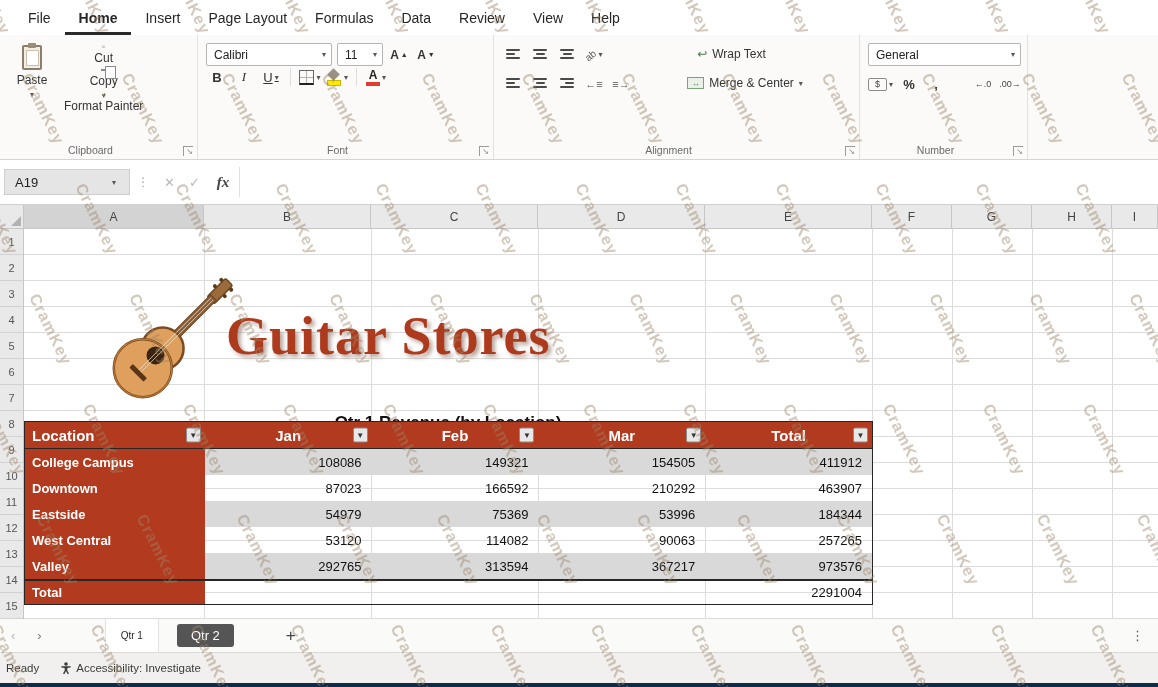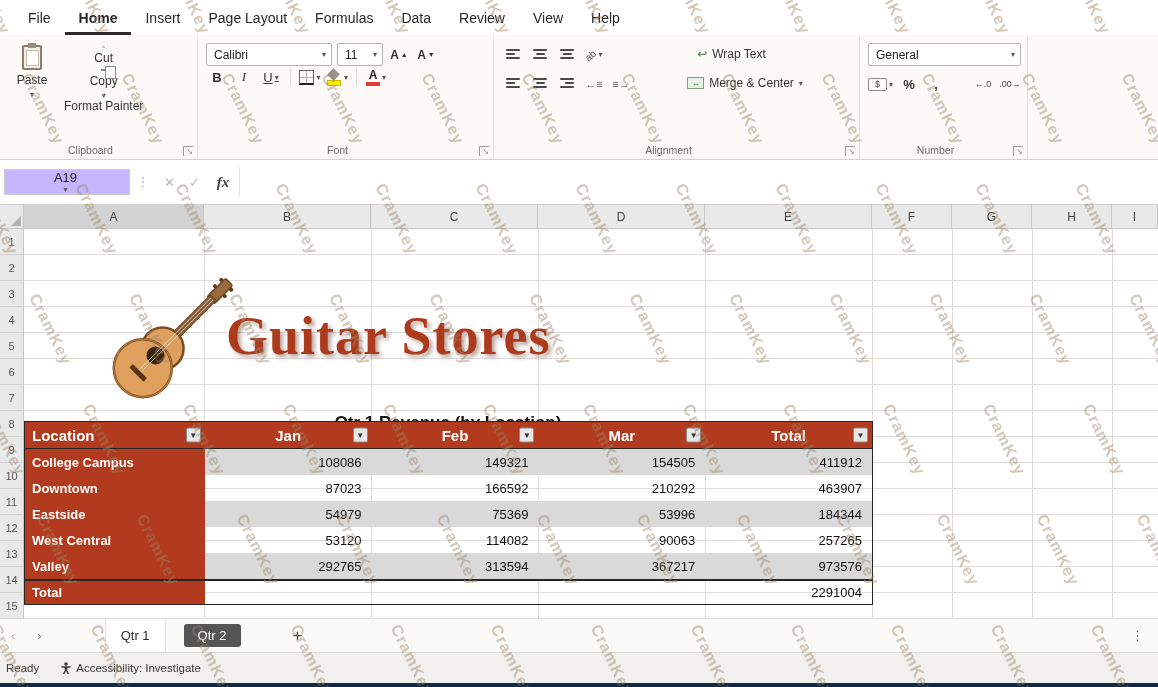--- a/index.html
+++ b/index.html
@@ -68,21 +68,21 @@
 
   .g-styles { flex:1; display:flex; flex-direction:column; align-items:flex-start; gap:4px; padding-left:12px; overflow:hidden; border-right:none; }
   .cf-ico { width:28px; height:26px; display:grid; grid-template-columns:1fr 1fr; grid-template-rows:1fr 1fr 1fr; gap:1px; border:1px solid #c9c7c5; background:#fff; }
   .cf-ico b:nth-child(1), .cf-ico b:nth-child(2) { background:#F4B183; }
   .cf-ico b:nth-child(3) { background:#E06666; } .cf-ico b:nth-child(4) { background:#fff; }
   .cf-ico b:nth-child(5) { background:#9DC3E6; } .cf-ico b:nth-child(6) { background:#9DC3E6; }
   .cf-label { font-size:12px; color:#333; width:78px; line-height:1.25; }
 
   
   .fbar { position:absolute; top:160px; left:0; right:0; height:45px; background:#fff; border-bottom:1px solid #D2D0CE; display:flex; align-items:center; padding:0 0 0 4px; }
-  .namebox { width:126px; height:26px; border:1px solid #D0CECC; display:flex; align-items:center; justify-content:space-between; padding:0 13px 0 10px; font-size:13px; color:#222; background:#c4b5fd;flex-direction:column; }
+  .namebox { width:126px; height:26px; border:1px solid #D0CECC; display:flex; align-items:center; justify-content:space-between; padding:0 13px 0 10px; font-size:13px; color:#222; background:#e5e5e5; }
   .fdots { color:#9a9a9a; padding:0 7px; font-size:12px; letter-spacing:1px; }
   .fgray { color:#b8b8b8; font-size:13px; padding:0 7px; }
   .ffx { font-family:"Liberation Serif",serif; font-style:italic; font-weight:bold; color:#444; font-size:15px; padding:0 10px; }
   .finput { flex:1; align-self:stretch; margin:7px 0; border-left:1px solid #E2E0DE; }
 
   
   .corner { position:absolute; top:205px; left:0; width:24px; height:24px; background:#E9E9E9; border-right:1px solid #C6C6C6; border-bottom:1px solid #C6C6C6; }
   .corner::after { content:""; position:absolute; right:2px; bottom:2px; border-style:solid; border-width:0 0 10px 10px; border-color:transparent transparent #B2B2B2 transparent; }
   .colheads { position:absolute; top:205px; left:24px; right:0; height:24px; display:flex; background:#E9E9E9; border-bottom:1px solid #C6C6C6; }
   .ch { border-right:1px solid #C6C6C6; font-size:12px; color:#444; display:flex; align-items:center; justify-content:center; }
@@ -109,21 +109,21 @@
   .td { font-size:13px; display:flex; align-items:center; }
   .td.loc { background:#B23A1E; color:#fff; font-weight:bold; padding-left:7px; }
   .td.num { justify-content:flex-end; padding-right:10px; color:#111; }
   .xrow.stripe .td.num { background:#D9D9D9; }
   .xrow.total { border-top:2px solid #262626; height:25px; }
 
   
   .tabbar { position:absolute; top:619px; left:0; right:0; height:33px; background:#FAFAF8; display:flex; align-items:center; }
   .tnav { color:#777; font-size:13px; padding:0 11px; }
   .tnav.dim { color:#b5b5b5; }
-  .stab1 { margin-left:52px; height:33px; display:flex; align-items:center; padding:0 15px; font-size:13px; color:#2b2b2b; background:#fff; border-left:1px solid #E2E2E2; border-right:1px solid #E2E2E2; }
+  .stab1 { margin-left:52px; height:33px; display:flex; align-items:center; padding:0 15px; font-size:10px; color:#2b2b2b; background:#fff; border-left:1px solid #E2E2E2; border-right:1px solid #E2E2E2; }
   .stab2 { margin-left:18px; height:23px; display:flex; align-items:center; padding:0 14px; font-size:13px; color:#fff; background:#555555; border-radius:3px; }
   .addtab { margin-left:52px; color:#444; font-size:17px; }
   .tabmore { margin-left:auto; padding:0 14px; color:#555; font-size:13px; }
 
   
   .statusbar { position:absolute; top:652px; left:0; right:0; height:31px; background:#F1F0EF; border-top:1px solid #DCDAD8; display:flex; align-items:center; gap:7px; padding-left:6px; font-size:11.5px; color:#3b3b3b; }
   .acc { display:flex; align-items:center; gap:4px; margin-left:14px; }
   .bottomline { position:absolute; left:0; right:0; bottom:0; height:4px; background:#0F2B47; }
 
   

